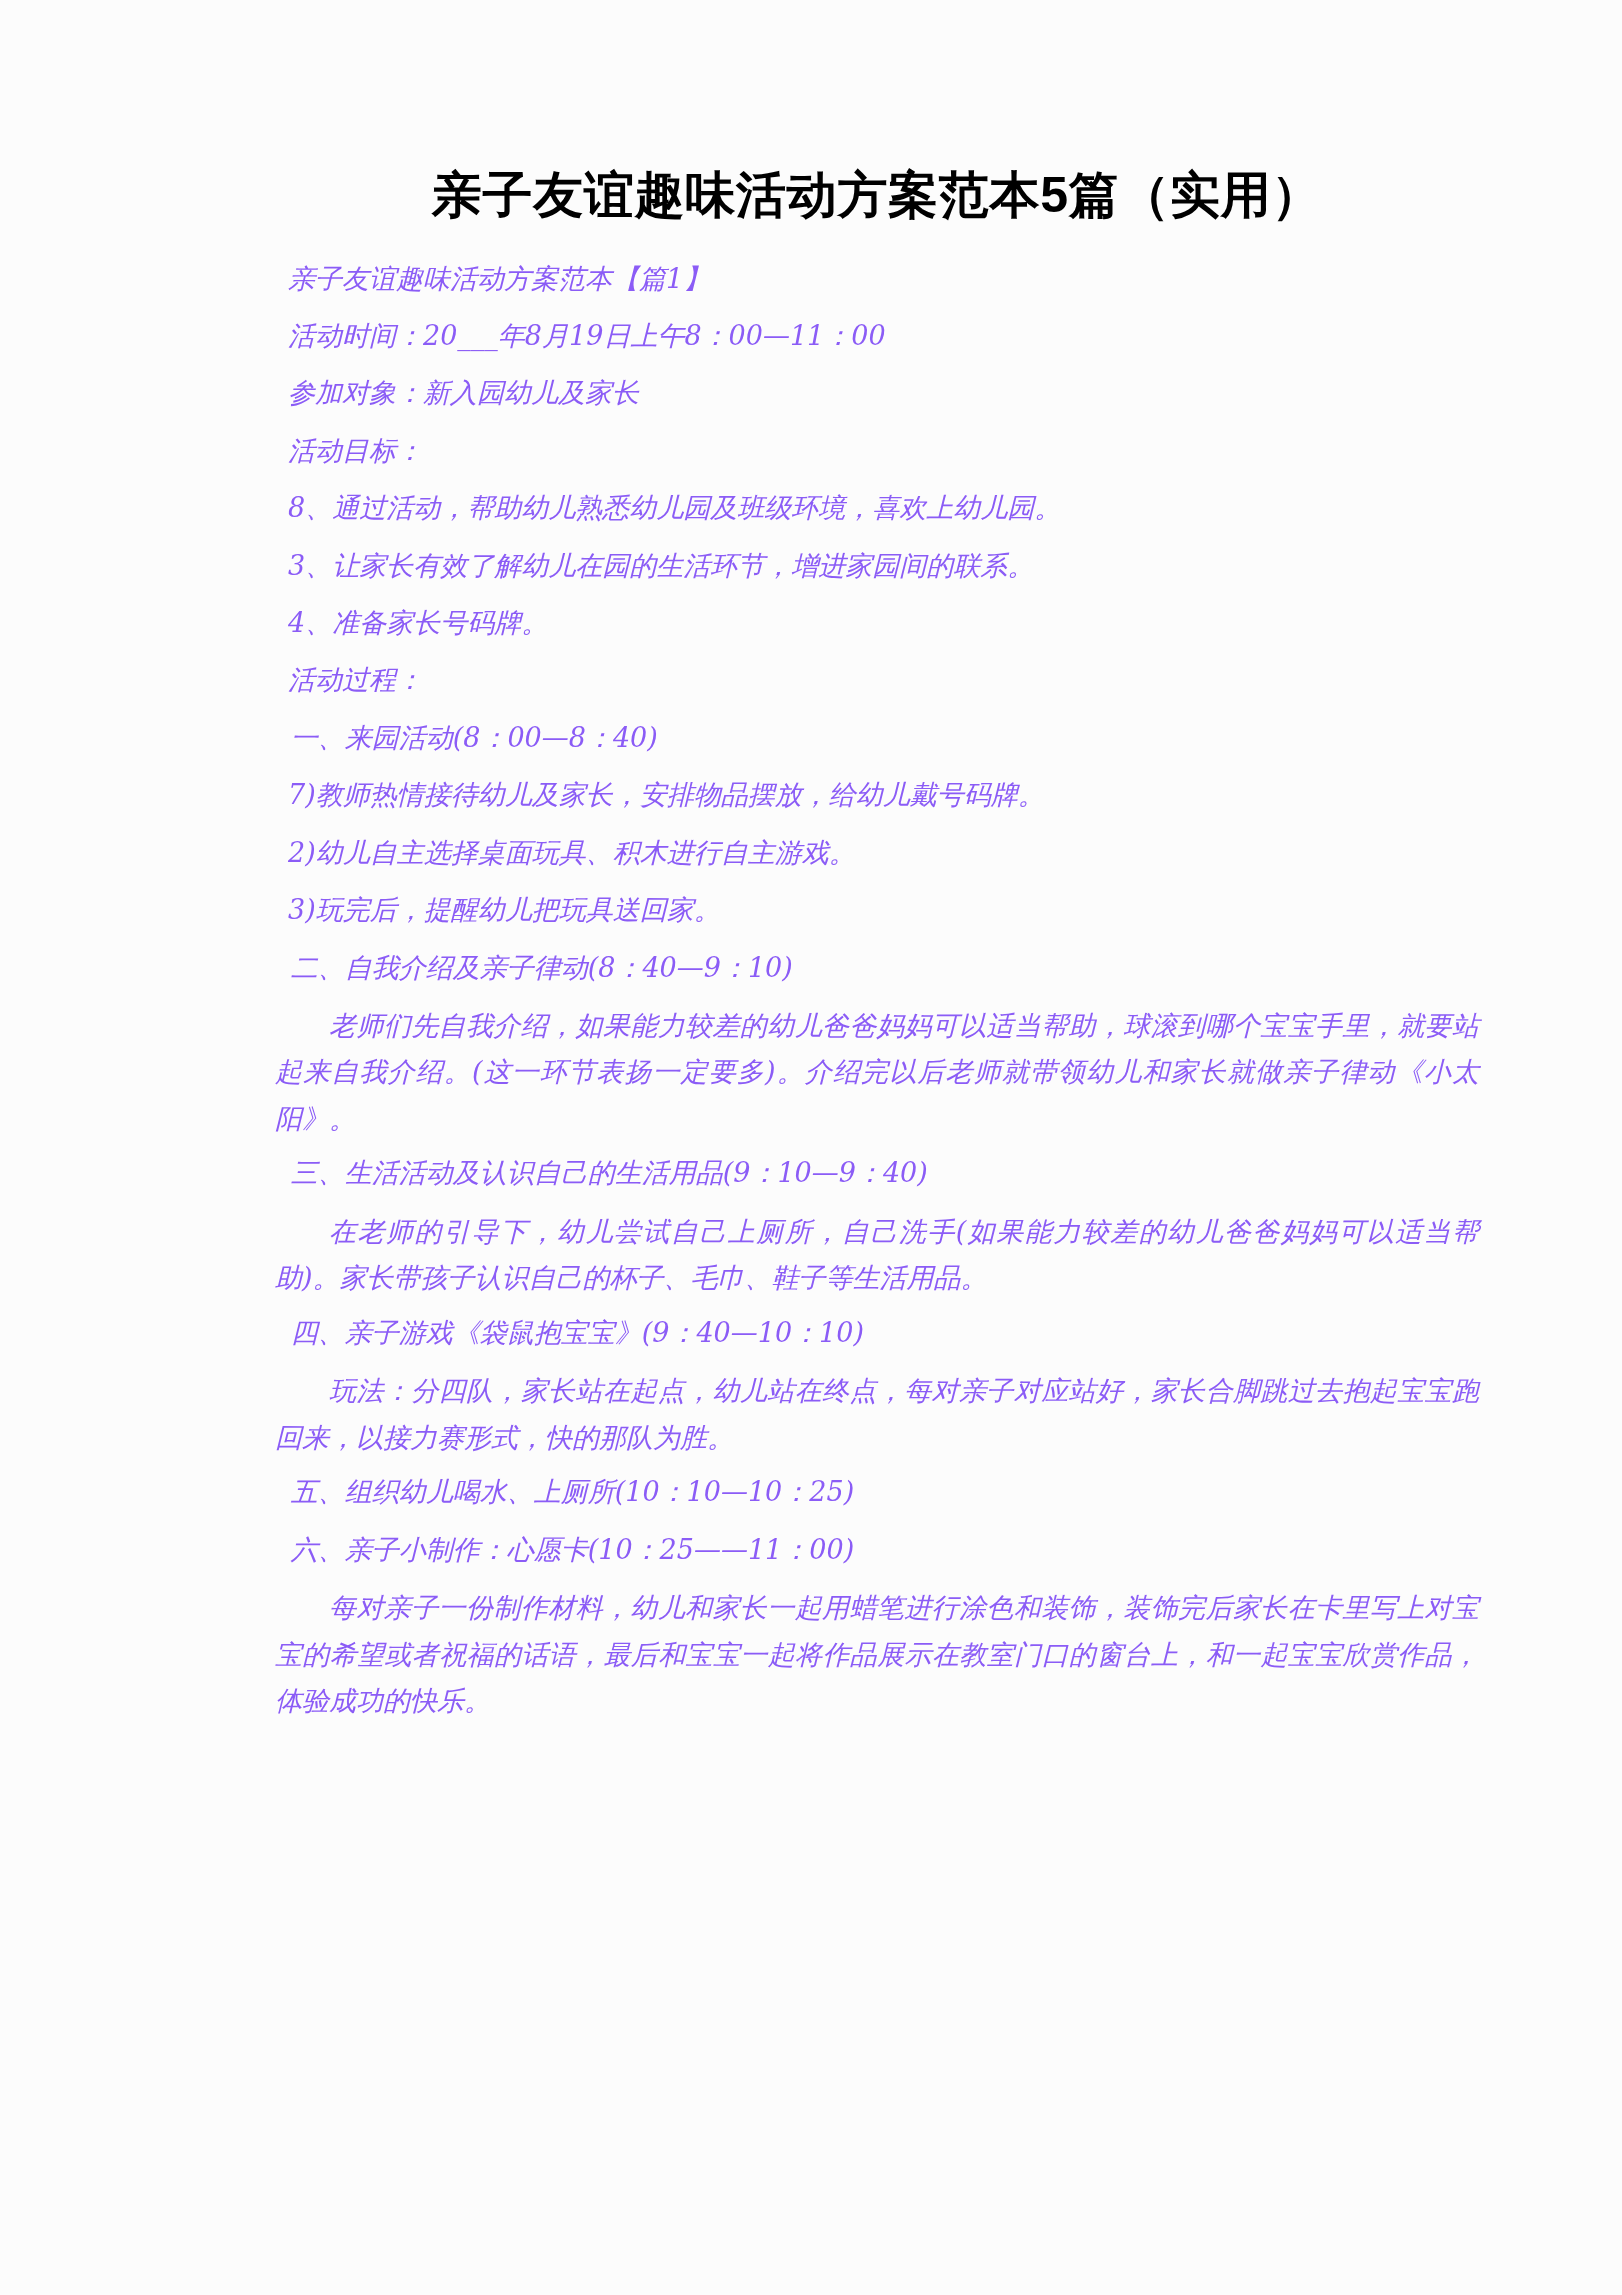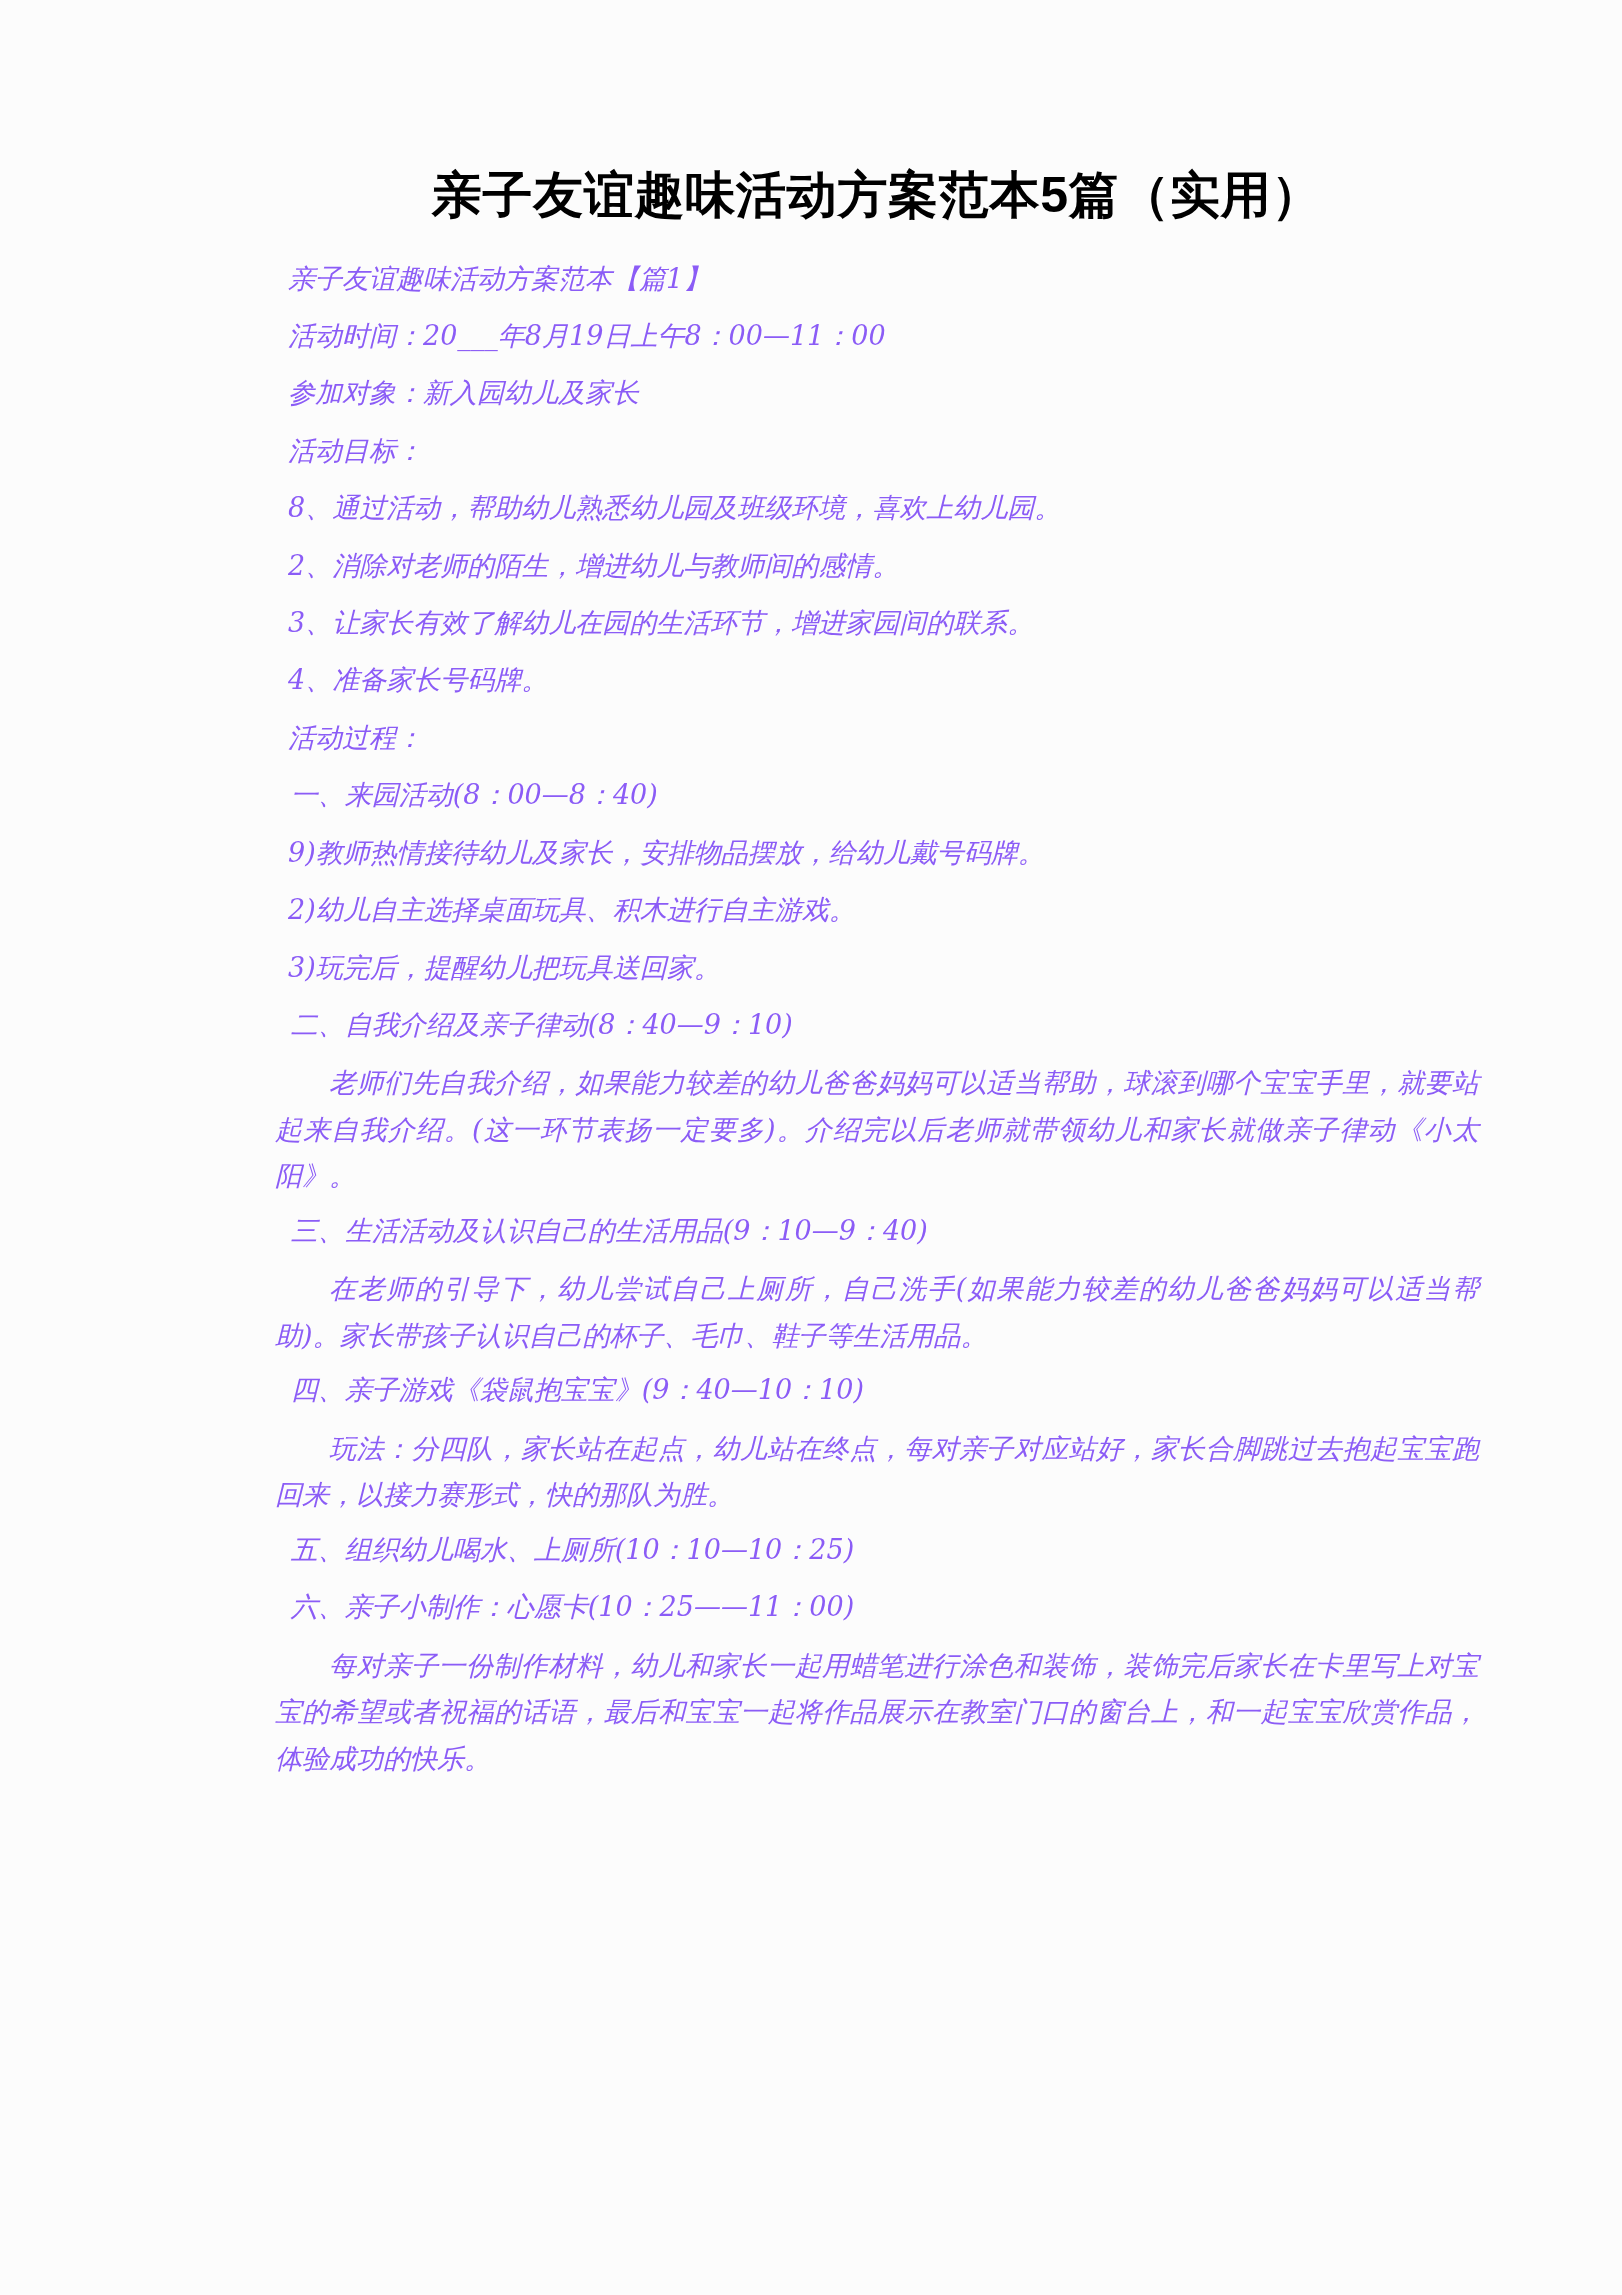--- a/index.html
+++ b/index.html
@@ -79,31 +79,30 @@
       <p class="line sub">亲子友谊趣味活动方案范本【篇1】</p>
 
       <p class="line sub">活动时间：20___年8月19日上午8：00—11：00</p>
 
       <p class="line sub">参加对象：新入园幼儿及家长</p>
 
       <p class="line sub">活动目标：</p>
 
       <p class="line sub">8、通过活动，帮助幼儿熟悉幼儿园及班级环境，喜欢上幼儿园。</p>
 
-      <p class="line sub">2、消除对老师的陌生，增进幼儿与教师间的感情。</p>
 
       <p class="line sub">3、让家长有效了解幼儿在园的生活环节，增进家园间的联系。</p>
 
       <p class="line sub">4、准备家长号码牌。</p>
 
       <p class="line sub">活动过程：</p>
 
       <p class="line heading-sub">一、来园活动(8：00—8：40)</p>
 
-      <p class="line sub">9)教师热情接待幼儿及家长，安排物品摆放，给幼儿戴号码牌。</p>
+      <p class="line sub">7)教师热情接待幼儿及家长，安排物品摆放，给幼儿戴号码牌。</p>
 
       <p class="line sub">2)幼儿自主选择桌面玩具、积木进行自主游戏。</p>
 
       <p class="line sub">3)玩完后，提醒幼儿把玩具送回家。</p>
 
       <p class="line heading-sub">二、自我介绍及亲子律动(8：40—9：10)</p>
 
       <p class="line flow">老师们先自我介绍，如果能力较差的幼儿爸爸妈妈可以适当帮助，球滚到哪个宝宝手里，就要站起来自我介绍。(这一环节表扬一定要多)。介绍完以后老师就带领幼儿和家长就做亲子律动《小太阳》。</p>
 
       <p class="line heading-sub">三、生活活动及认识自己的生活用品(9：10—9：40)</p>

